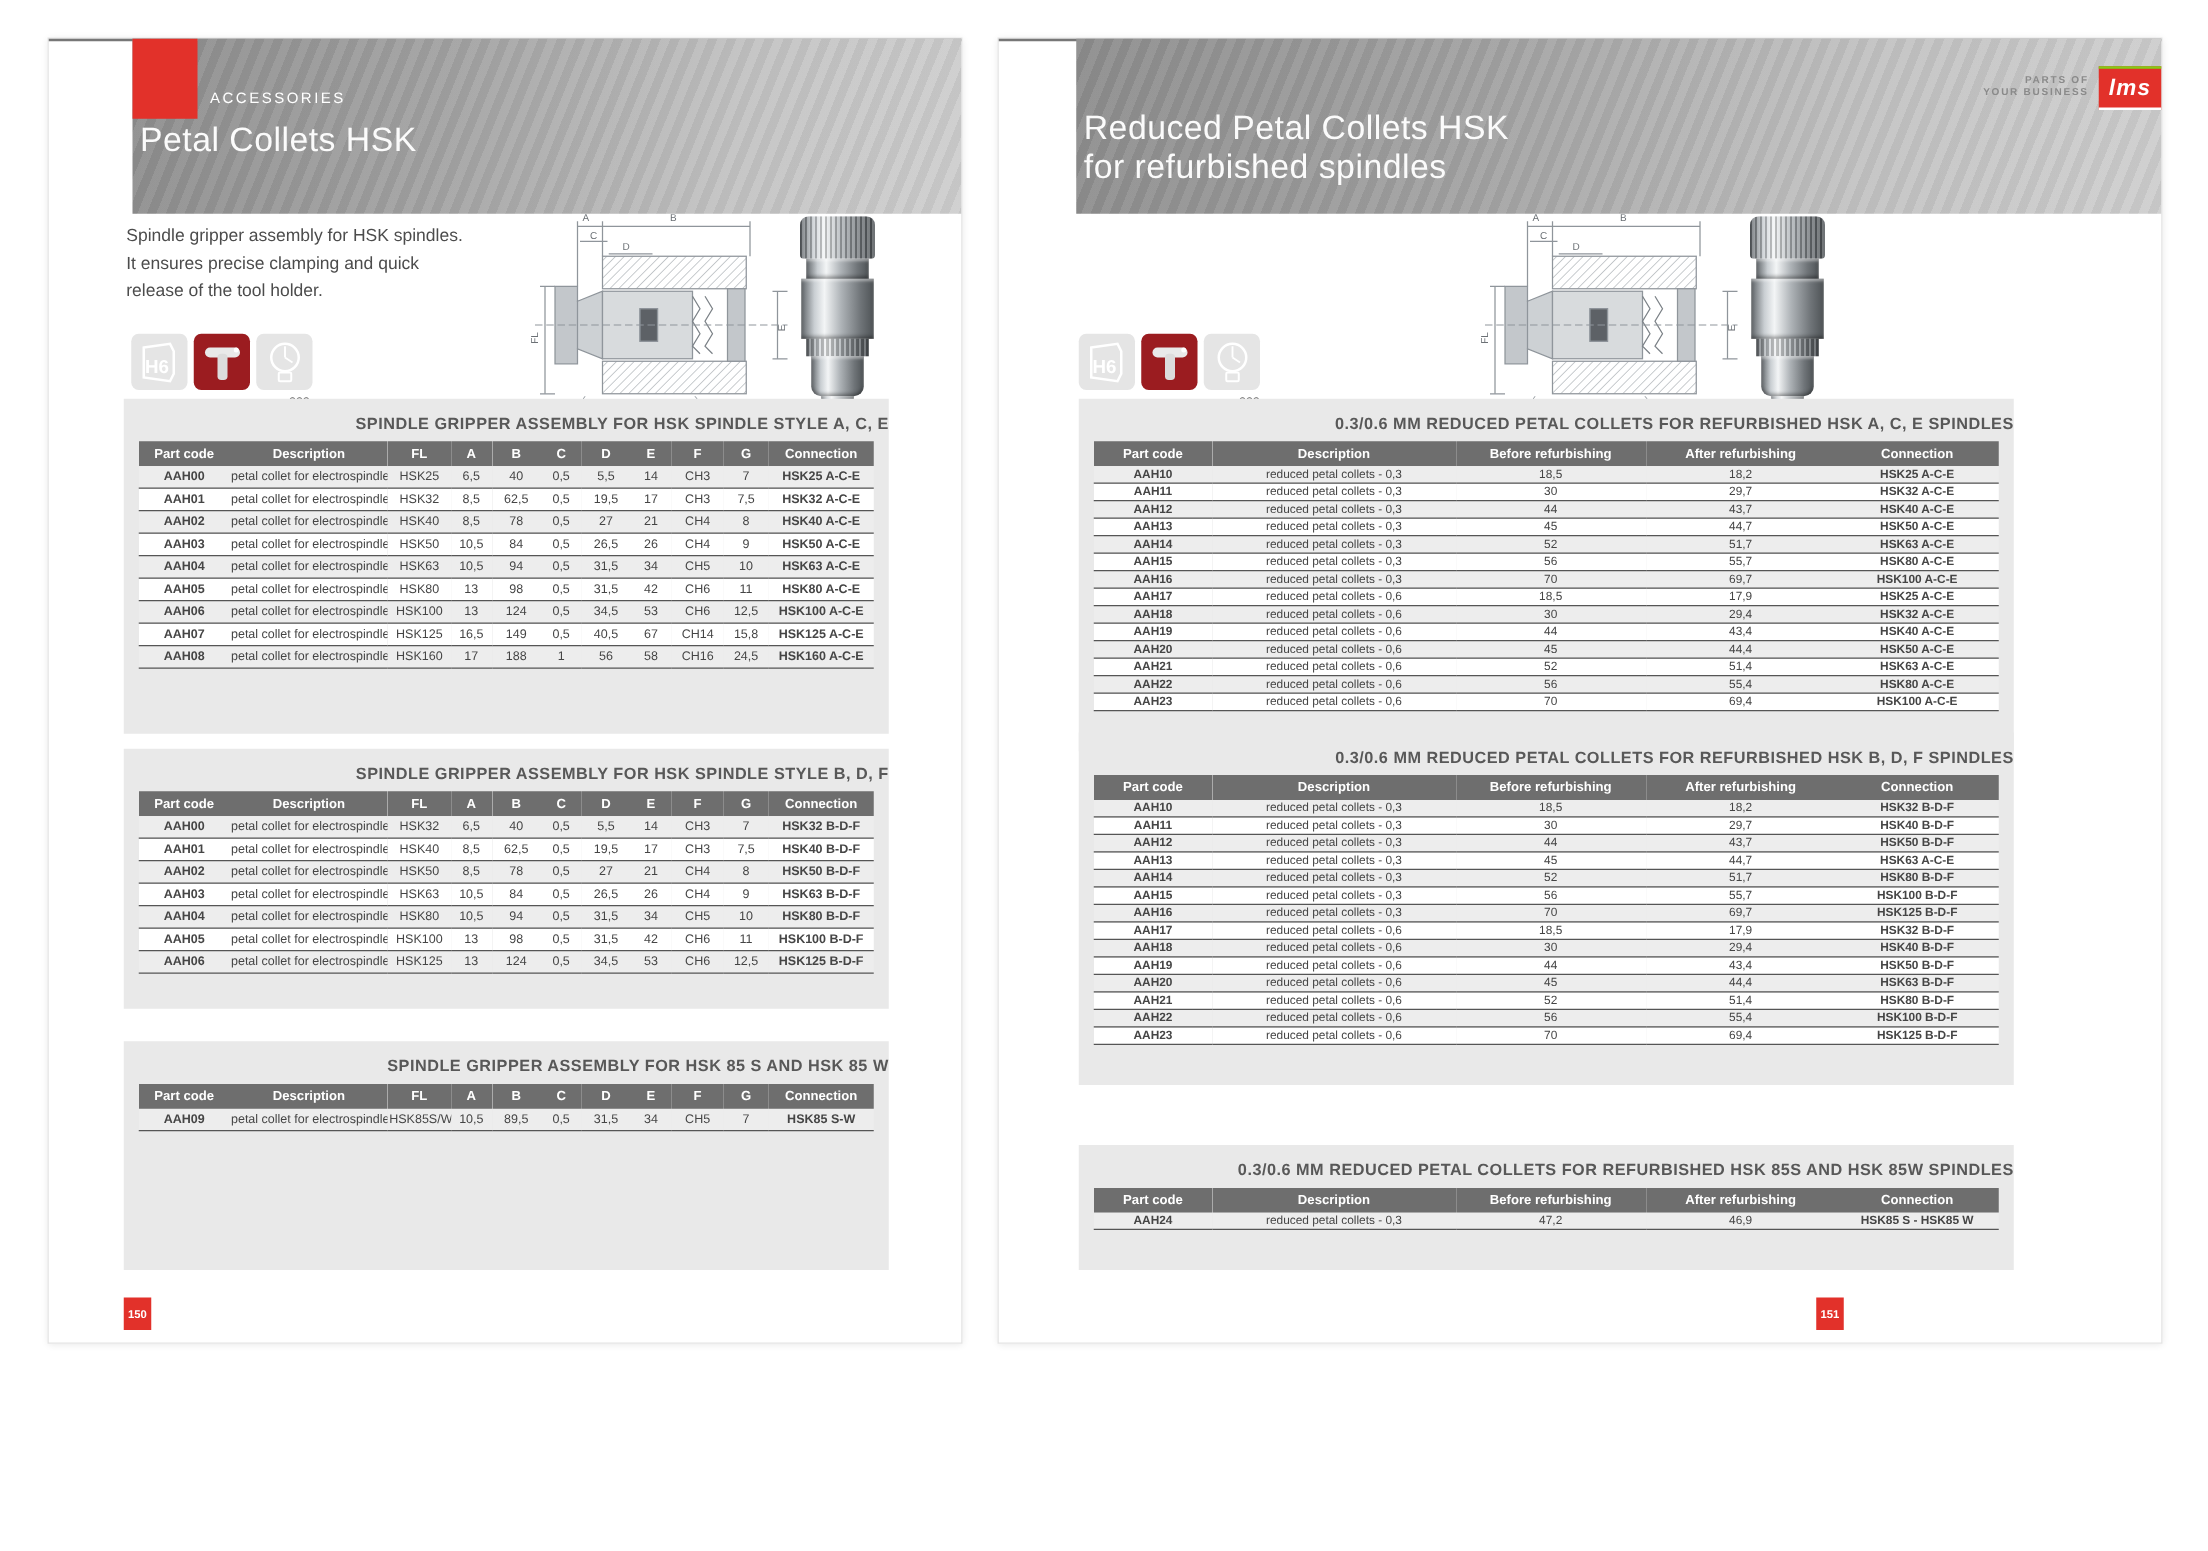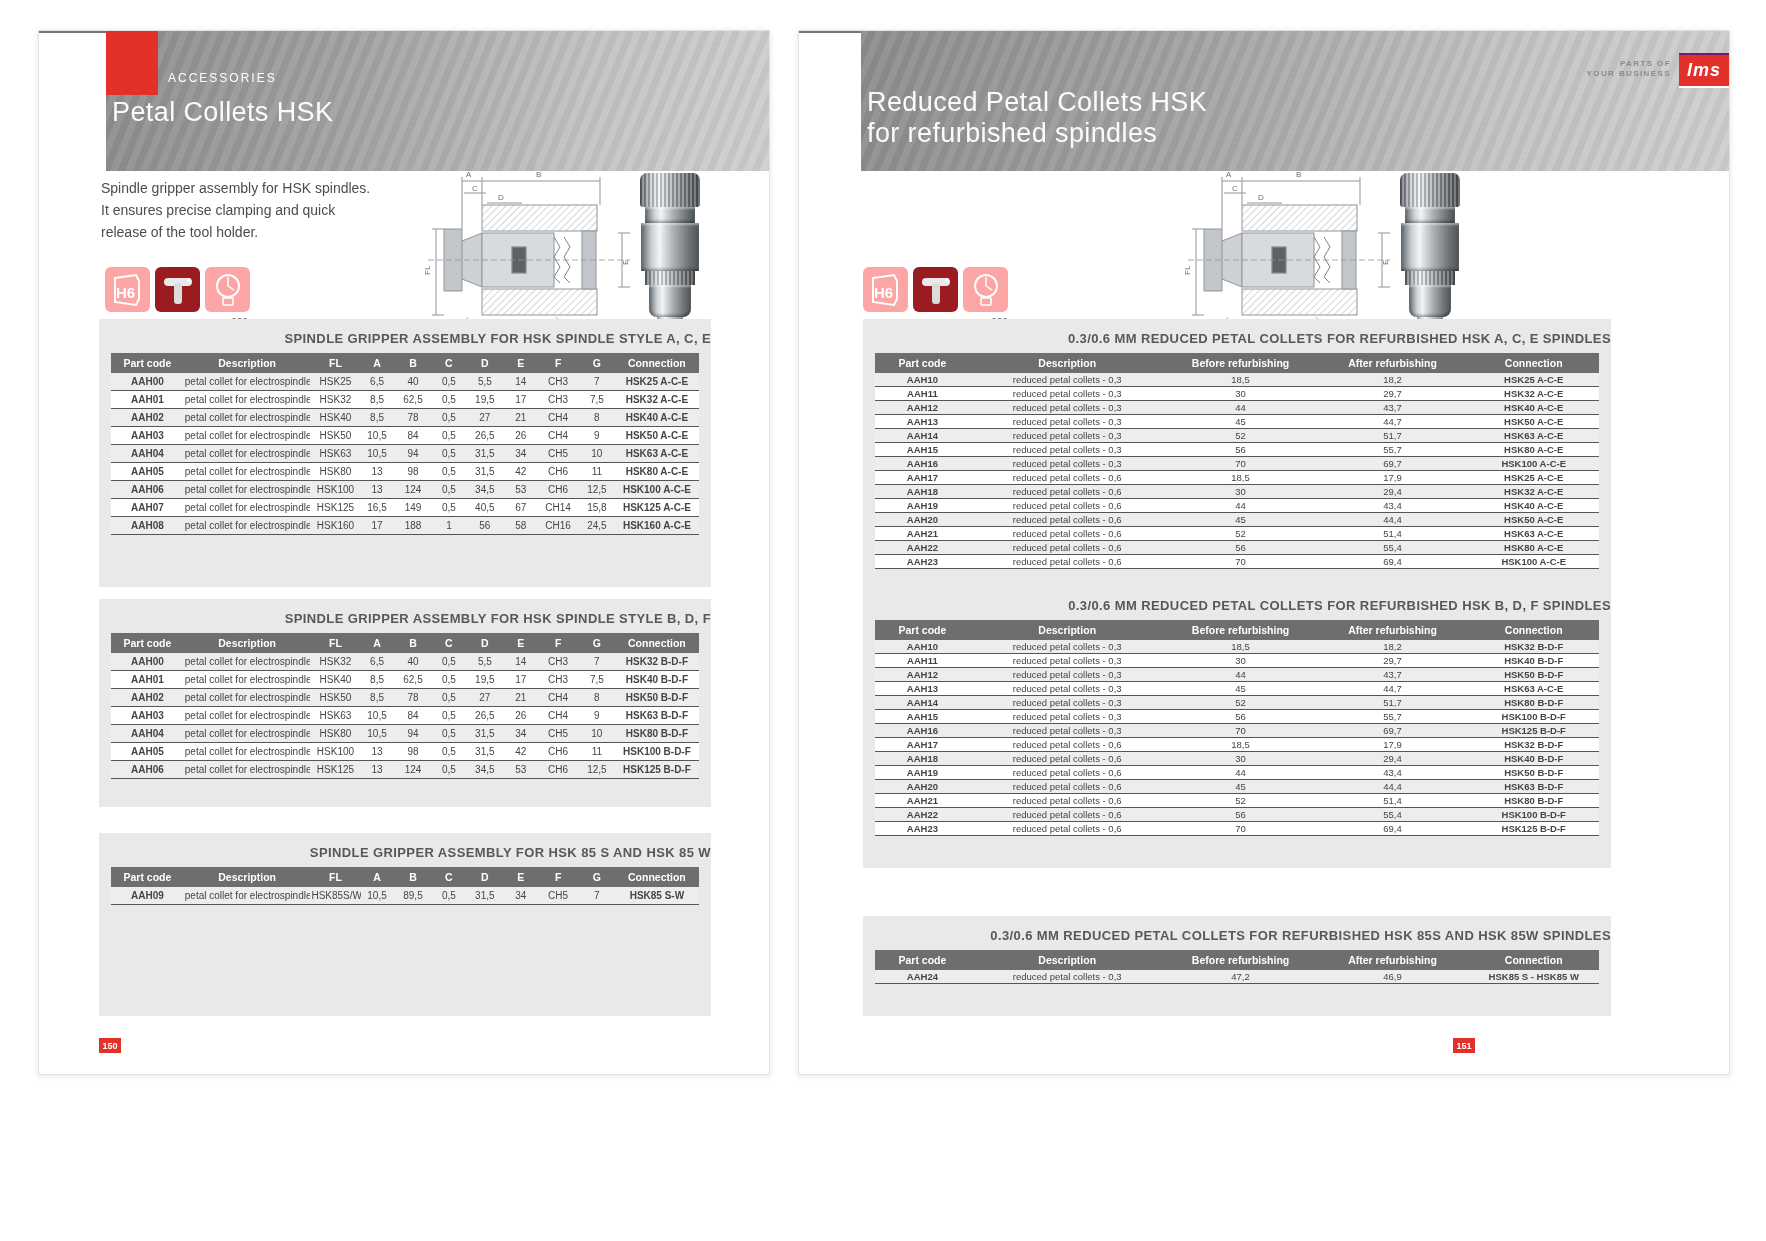--- a/index.html
+++ b/index.html
@@ -37,37 +37,37 @@
     position:absolute;left:6px;top:66px;color:#fbfbfb;font-size:27px;
     font-weight:400;letter-spacing:0.4px;line-height:31px;white-space:pre-line;
   }
   #page-right .page-title{top:56px;}
 
   
   .ims-logo{
     position:absolute;right:0;top:22px;width:50px;height:35px;background:#e2312a;
     display:flex;align-items:center;justify-content:center;color:#fff;
     font-weight:bold;font-style:italic;font-size:18px;letter-spacing:1px;
-    border-top:2px solid #701a75;border-bottom:2px solid #fff;box-sizing:border-box;
+    border-top:2px solid #84cc16;border-bottom:2px solid #fff;box-sizing:border-box;
   }
   .tagline{
     position:absolute;right:58px;top:28px;text-align:right;
     font-size:8px;letter-spacing:1.4px;color:#8a8a8a;line-height:10px;font-weight:bold;
   }
 
   
   .descr{
     position:absolute;left:62px;top:146px;width:278px;
     font-size:14px;line-height:22px;color:#4c4c4c;
   }
   .badge{
     position:absolute;top:236px;width:45px;height:45px;border-radius:6px;
     display:flex;align-items:center;justify-content:center;box-sizing:border-box;
   }
-  .badge.blue{background:#fca5a5;align-items:center;}
+  .badge.blue{background:#e5e5e5;align-items:center;}
   .badge.red{background:#9b1c20;}
   .b1{left:66px;} .b2{left:116px;} .b3{left:166px;}
   #page-right .b1{left:64px;} #page-right .b2{left:114px;} #page-right .b3{left:164px;}
   .badge svg{display:block;}
   .page-ref{
     position:absolute;left:148px;top:286px;width:80px;text-align:center;
     font-size:10px;color:#666;
   }
   .diagram{position:absolute;left:385px;top:136px;width:210px;height:190px;}
   .photo{
@@ -128,21 +128,21 @@
   table.cols5 th:nth-child(5){width:18%;}
 
   #pl-panel1{top:288px;height:268px;}
   #pl-panel2{top:568px;height:208px;}
   #pl-panel3{top:802px;height:183px;}
   #pr-panel1{top:288px;height:282px;}
   #pr-panel2{top:555px;height:282px;}
   #pr-panel3{top:885px;height:100px;}
 
   .pagenum{
-    position:absolute;top:1007px;width:22px;height:15px;background:#e2312a;
+    position:absolute;top:1007px;width:22px;height:26px;background:#e2312a;
     color:#fff;font-size:9px;font-weight:bold;
     display:flex;align-items:center;justify-content:center;
   }
   #page-left .pagenum{left:60px;}
   #page-right .pagenum{left:654px;}
 </style>
 </head>
 <body>
 
 <div class="page" id="page-left">

